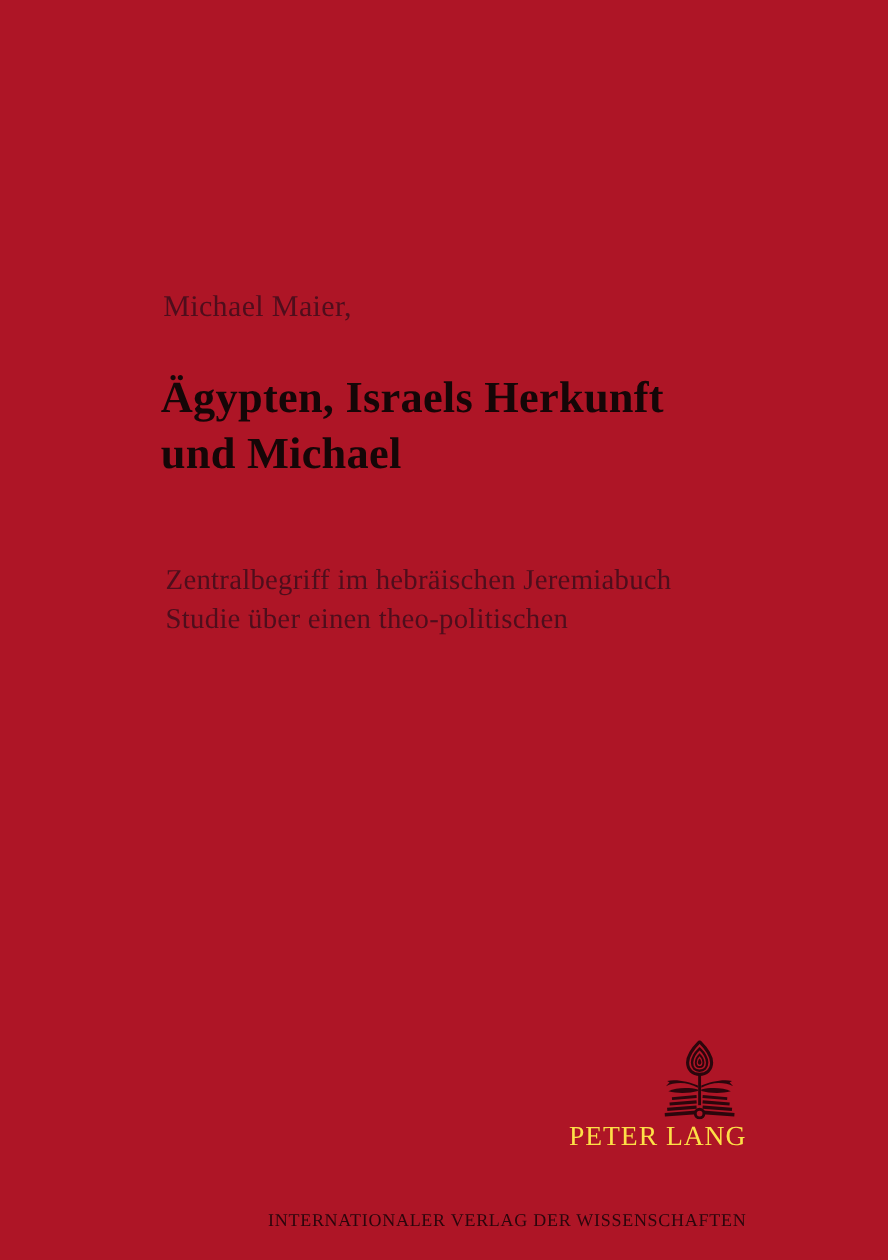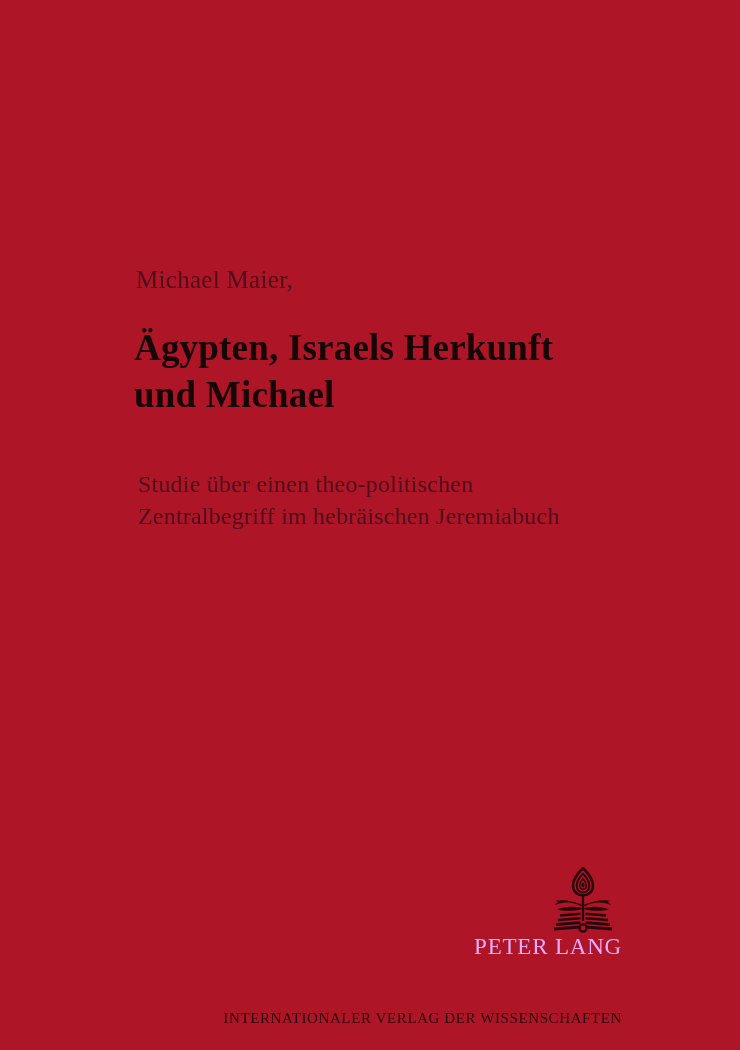--- a/index.html
+++ b/index.html
@@ -19,26 +19,25 @@
     inset: 0;
   }
   .author {
     position: absolute;
     left: 136px;
     top: 243px;
     font-size: 25px;
     line-height: 1;
     color: #4e0e1c;
     letter-spacing: 0.3px;
-    margin-top: 24px;
   }
   .title {
     position: absolute;
     left: 134px;
-    top: 324px;
+    top: 308px;
     font-size: 37px;
     font-weight: bold;
     line-height: 47px;
     color: #150607;
     letter-spacing: 0.2px;
   }
   .subtitle {
     position: absolute;
     left: 138px;
     top: 468px;
@@ -53,21 +52,21 @@
     top: 867px;
     width: 62px;
     height: 66px;
   }
   .publisher-name {
     position: absolute;
     right: 118px;
     top: 934px;
     font-size: 23px;
     line-height: 1.1;
-    color: #f0abfc;
+    color: #fde047;
     letter-spacing: 0.8px;
     text-align: right;
     white-space: nowrap;
     margin-left: 32px;
   }
   .publisher-tagline {
     position: absolute;
     right: 118px;
     top: 1010px;
     font-size: 15px;
@@ -84,22 +83,22 @@
 <div class="cover">
 
   <div class="author">Michael Maier,</div>
 
   <div class="title">
     <div>Ägypten, Israels Herkunft</div>
     <div>und Michael</div>
   </div>
 
   <div class="subtitle">
+    <div>Zentralbegriff im hebräischen Jeremiabuch</div>
     <div>Studie über einen theo-politischen</div>
-    <div>Zentralbegriff im hebräischen Jeremiabuch</div>
   </div>
 
   <div class="logo">
     <svg width="62" height="66" viewBox="0 0 62 66" xmlns="http://www.w3.org/2000/svg" aria-hidden="true">
 
       <g stroke="#2b060c" fill="none">
         <path d="M31 1 C24 8 21 13 21 18.5 C21 24.8 25.5 28.3 31 28.3 C36.5 28.3 41 24.8 41 18.5 C41 13 38 8 31 1 Z" stroke-width="2.6"></path>
         <path d="M31 6.8 C26.4 11.2 24.7 14.6 24.7 18.5 C24.7 22.9 27.4 25.3 31 25.3 C34.6 25.3 37.3 22.9 37.3 18.5 C37.3 14.6 35.6 11.2 31 6.8 Z" stroke-width="2"></path>
         <path d="M31 11.8 C28.6 14.2 27.8 16.1 27.8 18.4 C27.8 20.8 29.2 22.2 31 22.2 C32.8 22.2 34.2 20.8 34.2 18.4 C34.2 16.1 33.4 14.2 31 11.8 Z" stroke-width="1.6"></path>
       </g>

